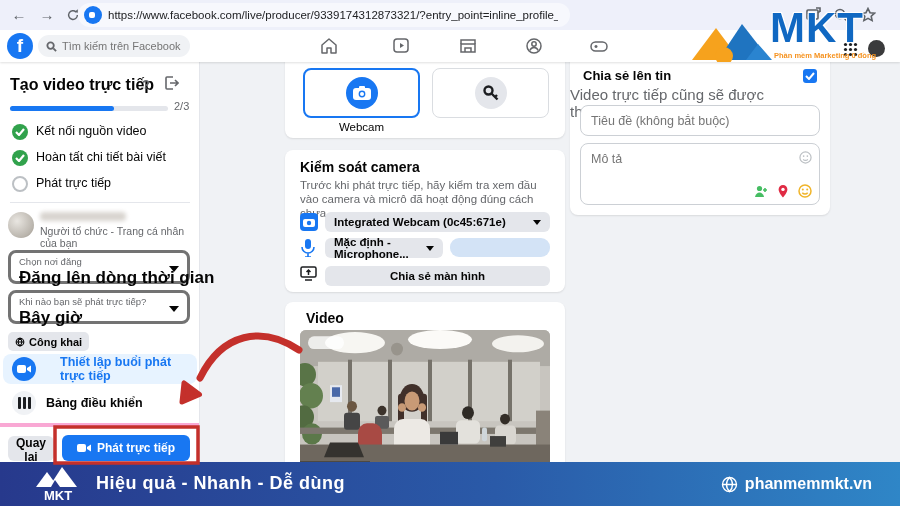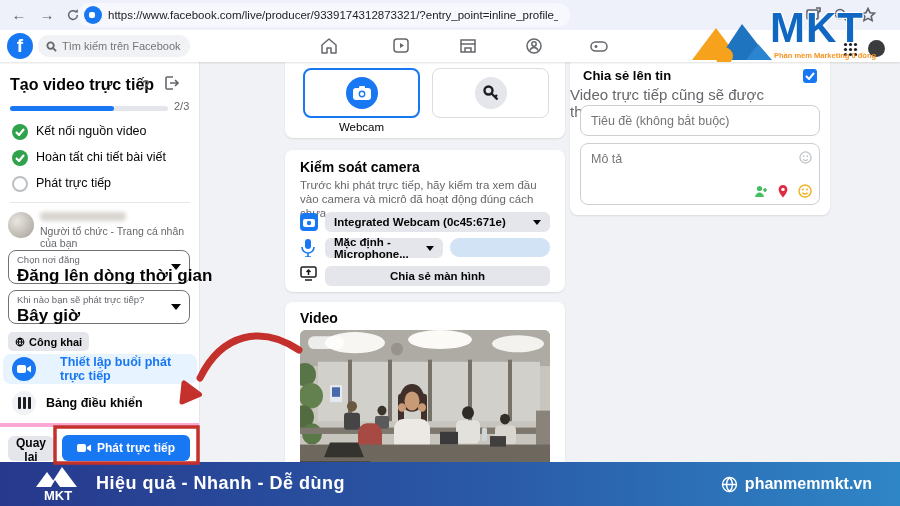--- a/index.html
+++ b/index.html
@@ -47,21 +47,21 @@
   .step { position:absolute; left:12px; display:flex; align-items:flex-start; height:18px; }
   .step-ic { width:16px; height:16px; border-radius:50%; flex:0 0 16px; position:relative; }
   .step-ic.done { background:#31a24c; }
   .step-ic.done svg { position:absolute; left:3px; top:4px; width:10px; height:8px; stroke:#fff; stroke-width:2.2; fill:none; }
   .step-ic.todo { background:#fff; border:2px solid #bcc0c4; }
   .step-label { margin-left:8px; font-size:12.5px; color:#050505; }
   .sb-divider { position:absolute; left:10px; top:140px; width:180px; height:1px; background:#e4e6eb; }
   .avatar { position:absolute; left:8px; top:150px; width:26px; height:26px; border-radius:50%; background:radial-gradient(circle at 35% 35%, #e9e6e1, #b9b4ac 70%, #8f887d); }
   .name-blur { position:absolute; left:40px; top:150px; width:86px; height:9px; border-radius:4px; background:#d8d4cf; filter:blur(2px); }
   .profile-sub { position:absolute; left:40px; top:163px; width:155px; font-size:10.5px; color:#65676b; line-height:12px; }
-  .sb-select { position:absolute; left:8px; width:182px; height:34px; border:1px solid #737373; border-radius:8px; padding:3px 8px; background:#fff; }
+  .sb-select { position:absolute; left:8px; width:182px; height:34px; border:3px solid #737373; border-radius:8px; padding:3px 8px; background:#fff; }
   .sb-select .lab { font-size:9.5px; color:#65676b; }
   .sb-select .val { font-size:17px; font-weight:bold; color:#050505; margin-top:1px; white-space:nowrap; }
   .sb-select .caret { position:absolute; right:8px; top:13px; width:0; height:0; border-left:5px solid transparent; border-right:5px solid transparent; border-top:6px solid #050505; }
   .privacy-badge { position:absolute; left:8px; top:270px; height:19px; background:#e4e6eb; border-radius:5px; display:inline-flex; align-items:center; padding:0 7px; font-size:11px; font-weight:bold; color:#050505; }
   .privacy-badge svg { width:10px; height:10px; stroke:#050505; fill:none; stroke-width:1.3; margin-right:4px; }
   .sb-menu { position:absolute; left:3px; width:194px; height:30px; border-radius:8px; display:flex; align-items:center; padding-left:9px; }
   .sb-menu.active { background:#e7f3ff; }
   .menu-ic { width:24px; height:24px; border-radius:50%; flex:0 0 24px; position:relative; }
   .menu-ic.blue { background:#1877f2; }
   .menu-ic.blue svg { position:absolute; left:5px; top:7px; width:14px; height:10px; fill:#fff; }
@@ -87,21 +87,21 @@
   .tile-ic.key svg { position:absolute; left:7px; top:7px; width:18px; height:18px; fill:#1c1e21; }
   .tile-label { position:absolute; top:71px; font-size:11.5px; color:#050505; text-align:center; }
   .card-camera { left:285px; top:88px; width:280px; height:142px; }
   .cc-title { position:absolute; left:15px; top:9px; font-size:14px; font-weight:bold; color:#050505; }
   .cc-desc { position:absolute; left:15px; top:28px; width:250px; font-size:11.5px; color:#65676b; line-height:14px; }
   .cc-row-ic { position:absolute; left:15px; width:18px; height:18px; }
   .pill { position:absolute; background:#e4e6eb; border-radius:6px; font-size:11.5px; font-weight:bold; color:#050505; display:flex; align-items:center; padding:0 9px; }
   .pill .caret { width:0; height:0; border-left:4px solid transparent; border-right:4px solid transparent; border-top:5px solid #050505; margin-left:auto; }
   .mic-level { position:absolute; left:165px; top:88px; width:100px; height:19px; border-radius:9px; background:#d3e3f6; }
   .card-video { left:285px; top:240px; width:280px; height:180px; }
-  .cv-title { position:absolute; left:15px; top:8px; font-size:14px; font-weight:bold; color:#050505; }
+  .cv-title { position:absolute; left:21px; top:8px; font-size:14px; font-weight:bold; color:#050505; }
   .video-frame { position:absolute; left:15px; top:28px; width:250px; height:140px; border-radius:6px; overflow:hidden; background:#c8c5bf; }
 
   .card-story { left:570px; top:-12px; width:260px; height:165px; }
   .st-title { position:absolute; left:13px; top:18px; font-size:13px; font-weight:bold; color:#050505; }
   .st-check { position:absolute; left:233px; top:19px; width:14px; height:14px; background:#1877f2; border-radius:3px; }
   .st-check svg { position:absolute; left:2px; top:3px; width:10px; height:8px; stroke:#fff; stroke-width:2; fill:none; }
   .st-desc { position:absolute; left:0; top:36px; width:230px; font-size:15px; color:#65676b; }
   .title-input { position:absolute; left:10px; top:55px; width:240px; height:31px; border:1px solid #ccd0d5; border-radius:8px; font-size:12.5px; color:#050505; padding:0 10px; outline:none; font-family:"Liberation Sans",sans-serif; }
   .desc-box { position:absolute; left:10px; top:93px; width:240px; height:62px; border:1px solid #ccd0d5; border-radius:8px; }
   .desc-box textarea { position:absolute; left:2px; top:2px; width:200px; height:40px; border:none; outline:none; resize:none; font-size:12.5px; color:#050505; padding:6px 8px; font-family:"Liberation Sans",sans-serif; }

